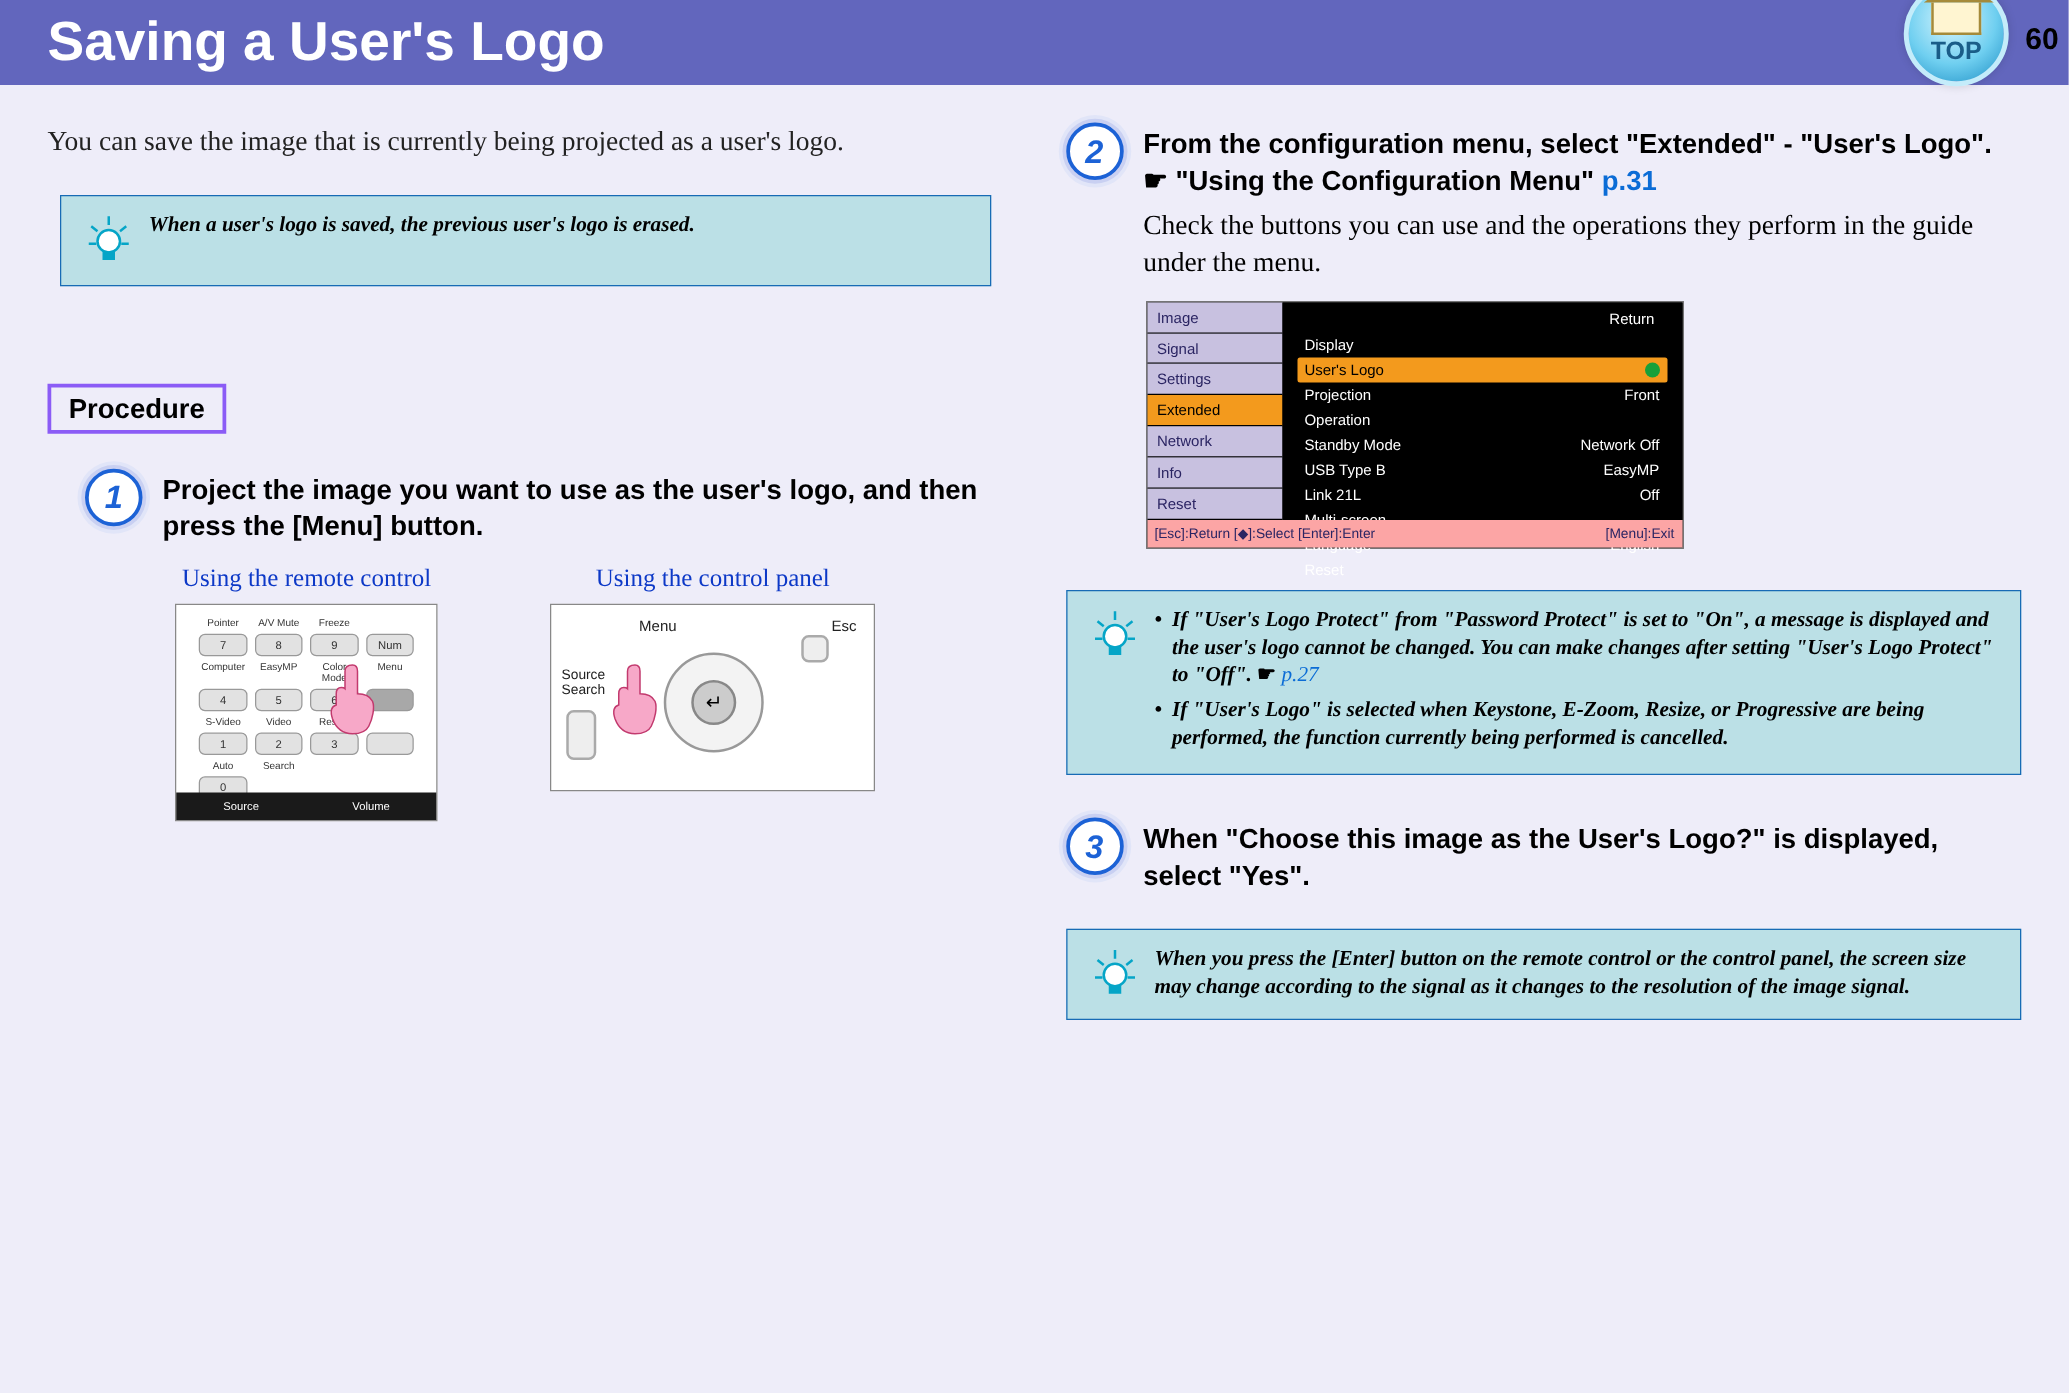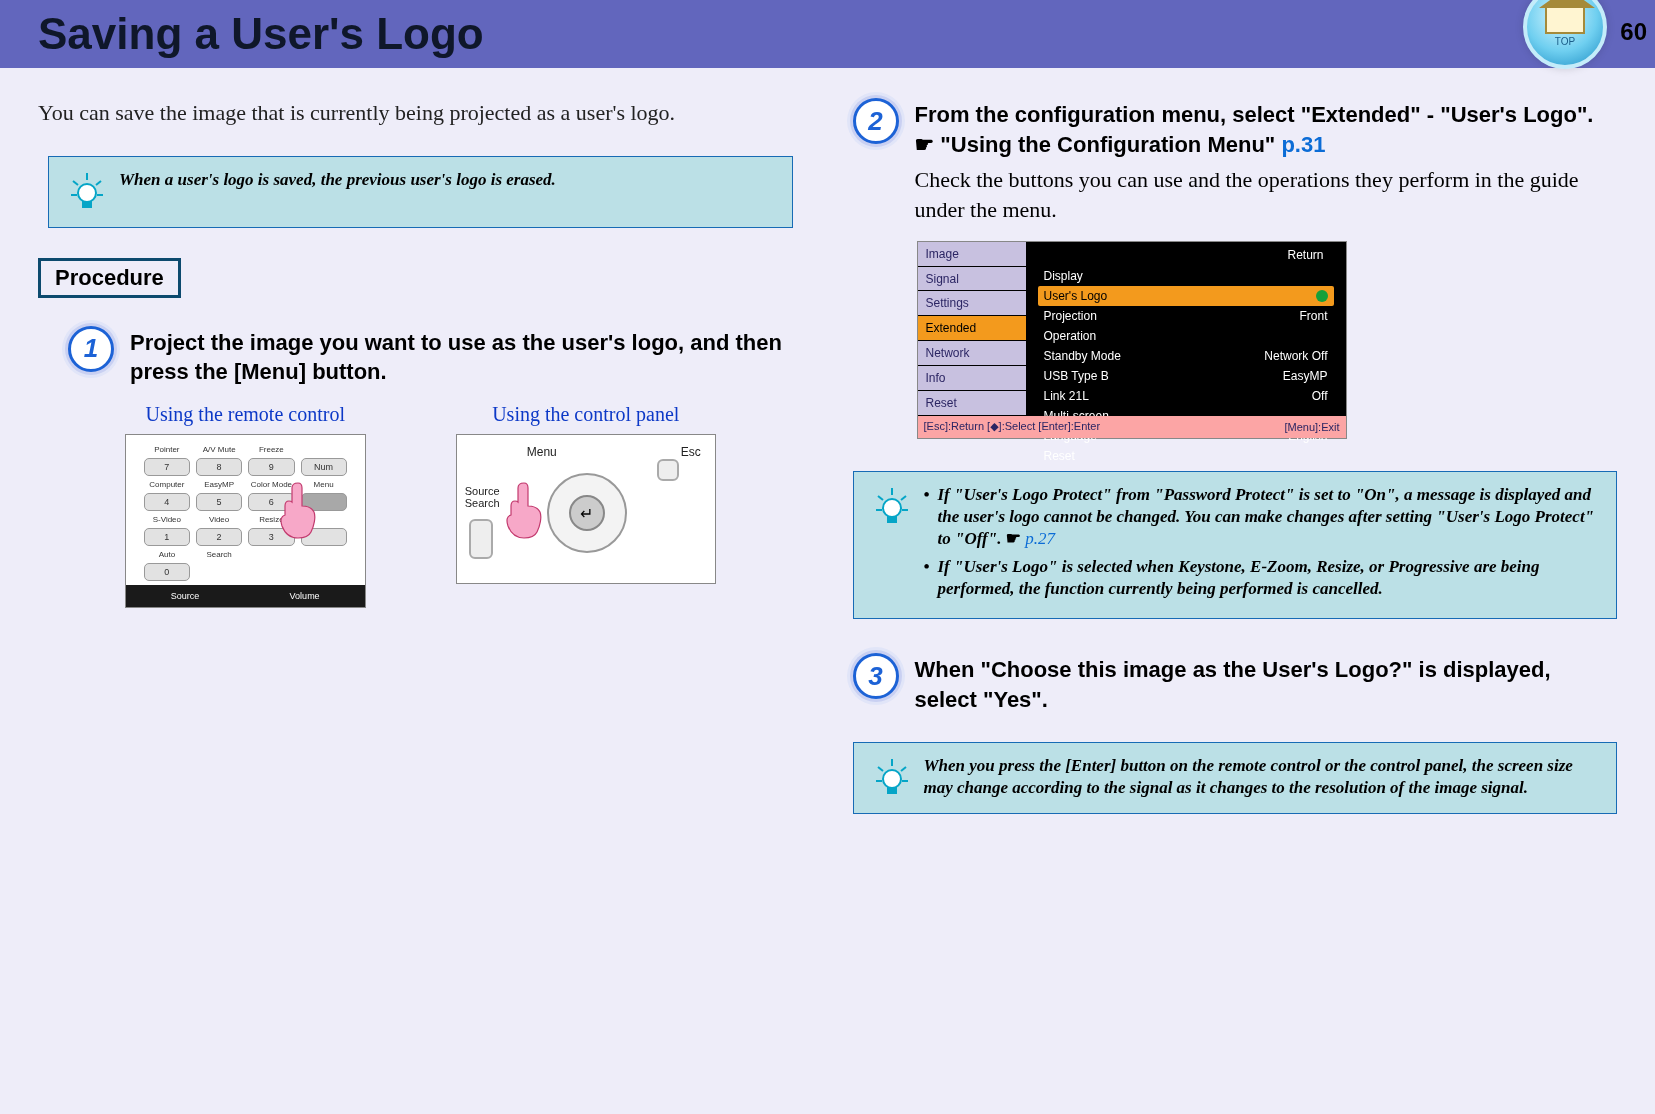--- a/index.html
+++ b/index.html
@@ -13,21 +13,21 @@
   }
   .header {
     background: #6266bd;
     height: 68px;
     display: flex;
     align-items: center;
     padding-left: 38px;
     position: relative;
   }
   .header-title {
-    color: #0f172a;
+    color: #ffffff;
     font-size: 44px;
     font-weight: bold;
     font-family: Arial, Helvetica, sans-serif;
   }
   .page-number {
     position: absolute;
     right: 8px;
     top: 18px;
     font-size: 24px;
     font-weight: bold;
@@ -61,22 +61,22 @@
     content: "";
     position: absolute;
     top: -20px; left: -8px;
     width: 0; height: 0;
     border-left: 28px solid transparent;
     border-right: 28px solid transparent;
     border-bottom: 20px solid #a58a3a;
   }
   .top-badge-label {
     font-family: "Comic Sans MS", cursive, sans-serif;
-    font-size: 10px;
-    font-weight: normal;
+    font-size: 20px;
+    font-weight: bold;
     color: #1a5d88;
     margin-top: 2px;
   }
   .content {
     display: flex;
     padding: 30px 38px 0 38px;
     gap: 50px;
   }
   .col { flex: 1; }
   .intro {
@@ -110,27 +110,28 @@
   .tip-li-bullet { width: 14px; flex-shrink: 0; }
   .tip-li-body { flex: 1; }
   .page-link {
     color: #0b6cd6;
     font-weight: normal;
     font-style: italic;
     cursor: pointer;
   }
   .procedure-heading {
     display: inline-block;
-    border: 3px solid #0c4a6e;
+    border: 3px solid #8b5cf6;
     background: #eeedf9;
     padding: 4px 14px;
     font-family: Arial, sans-serif;
     font-weight: bold;
     font-size: 22px;
     margin-bottom: 28px;
+    margin-top: 48px;
   }
   .step {
     display: flex;
     align-items: flex-start;
     margin-bottom: 16px;
     padding-left: 30px;
   }
   .step-badge {
     width: 46px;
     height: 46px;
@@ -176,21 +177,21 @@
     color: #0d39c7;
     font-family: "Times New Roman", serif;
     font-size: 20px;
     margin-bottom: 8px;
   }
   .remote-img, .panel-img, .menu-img {
     background: #fff;
     border: 1px solid #888;
     display: inline-block;
   }
-  .remote-img { width: 241px; height: 174px; position: relative; }
+  .remote-img { width: 210px; height: 174px; position: relative; }
   .panel-img { width: 260px; height: 150px; position: relative; }
   .menu-img { width: 430px; height: 198px; position: relative; background: #000; margin-left: 64px; margin-bottom: 28px; }
 
   
   .remote-grid {
     position: absolute; left: 18px; top: 10px; right: 18px;
     display: grid; grid-template-columns: repeat(4, 1fr); gap: 4px 6px;
     font-family: Arial, sans-serif; font-size: 8px; color: #333;
   }
   .remote-label { text-align: center; }

